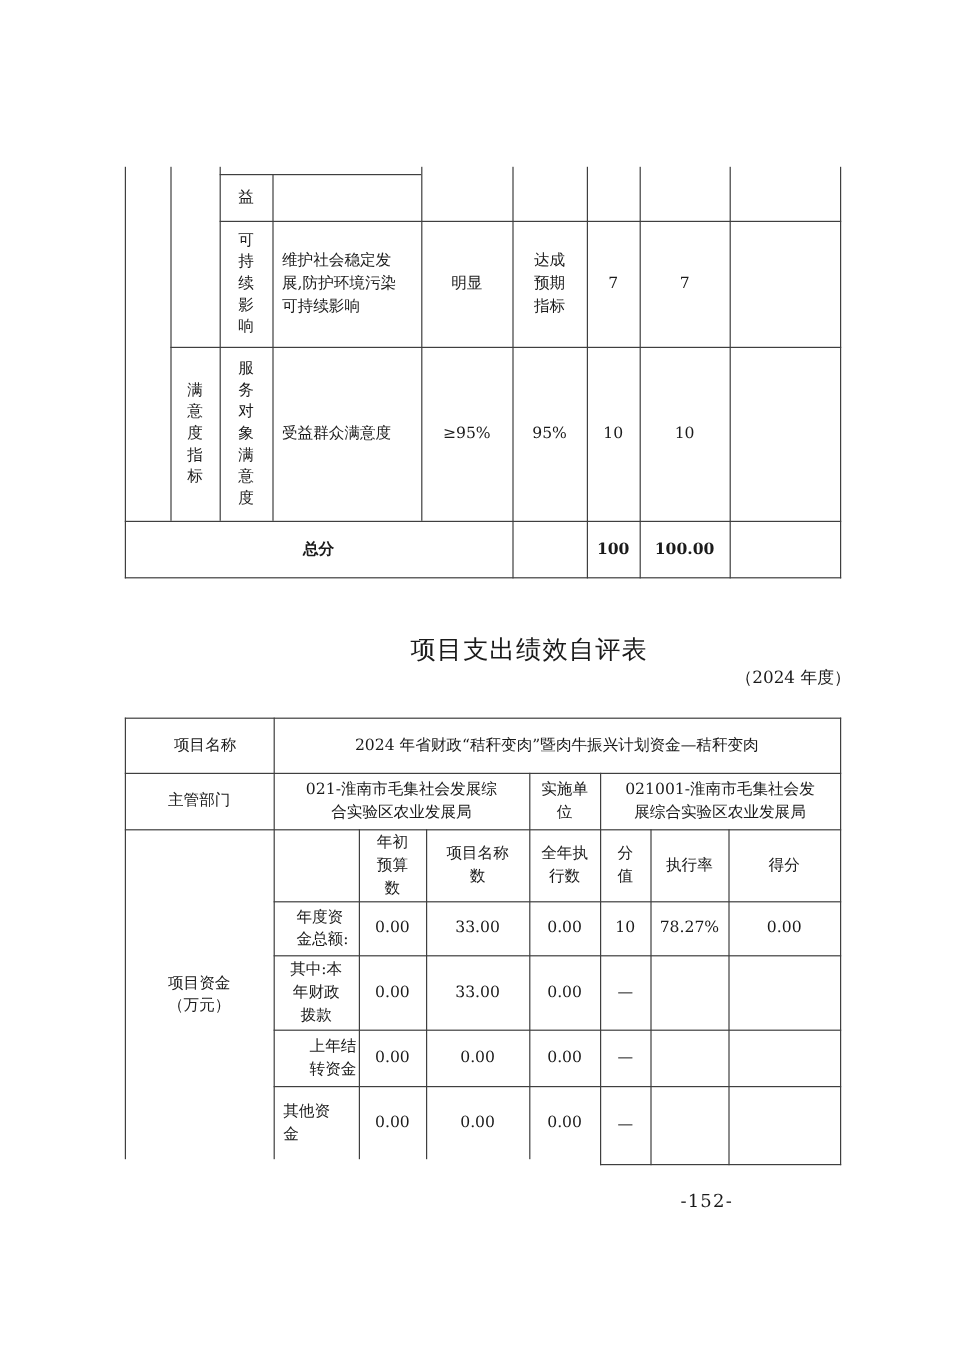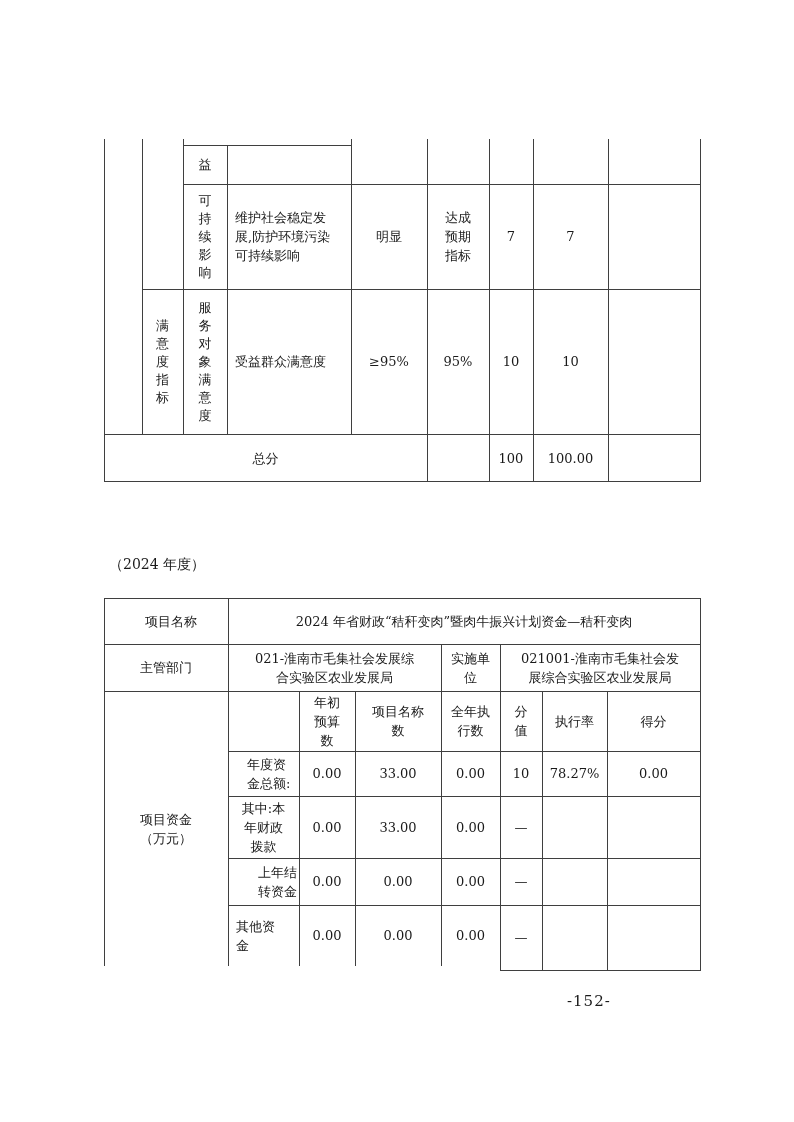--- a/index.html
+++ b/index.html
@@ -11,29 +11,29 @@
   
   .vl,.hl { position:absolute; background:#3f3f3f; }
   .vl { width:1px; }
   .hl { height:1px; }
   
   .cell {
     position:absolute; display:flex; align-items:center; justify-content:center;
     text-align:center; font-size:13px; line-height:19px; white-space:pre-line;
   }
   .left { justify-content:flex-start; text-align:left; padding-left:7px; }
-  .b { font-weight:normal;text-align:right; }
+  .b { font-weight:bold;text-align:right; }
   
   .vt { display:block; width:16px; word-break:break-all; line-height:18px; text-align:center; }
   .title {
     position:absolute; left:141px; top:527px; width:600px; text-align:center;
     font-size:21px; letter-spacing:1px;
   }
   .subtitle {
-    position:absolute; left:109px; top:556px; width:600px; text-align:left;
+    position:absolute; left:109px; top:556px; width:600px; text-align:right;
     font-size:14px;
   }
   .pagenum {
     position:absolute; left:567px; top:992px; width:200px; text-align:left;
     font-size:15px; letter-spacing:1px;
   }
 </style>
 </head>
 <body>
 
@@ -85,20 +85,21 @@
     <div class="cell" style="left:352px;top:290px;width:74px;height:143px">≥95%</div>
     <div class="cell" style="left:428px;top:290px;width:60px;height:143px">95%</div>
     <div class="cell" style="left:490px;top:290px;width:42px;height:143px">10</div>
     <div class="cell" style="left:534px;top:290px;width:73px;height:143px">10</div>
 
     <div class="cell b" style="left:105px;top:435px;width:321px;height:46px">总分</div>
     <div class="cell b" style="left:490px;top:435px;width:42px;height:46px">100</div>
     <div class="cell b" style="left:534px;top:435px;width:73px;height:46px">100.00</div>
   </div>
 
+  <div class="title">项目支出绩效自评表</div>
   <div class="subtitle">（2024 年度）</div>
 
   <div>
 
     <i class="vl" style="left:104px;top:598px;height:368px"></i>
     <i class="vl" style="left:228px;top:598px;height:368px"></i>
     <i class="vl" style="left:299px;top:691px;height:275px"></i>
     <i class="vl" style="left:355px;top:691px;height:275px"></i>
     <i class="vl" style="left:441px;top:644px;height:322px"></i>
     <i class="vl" style="left:500px;top:644px;height:327px"></i>

